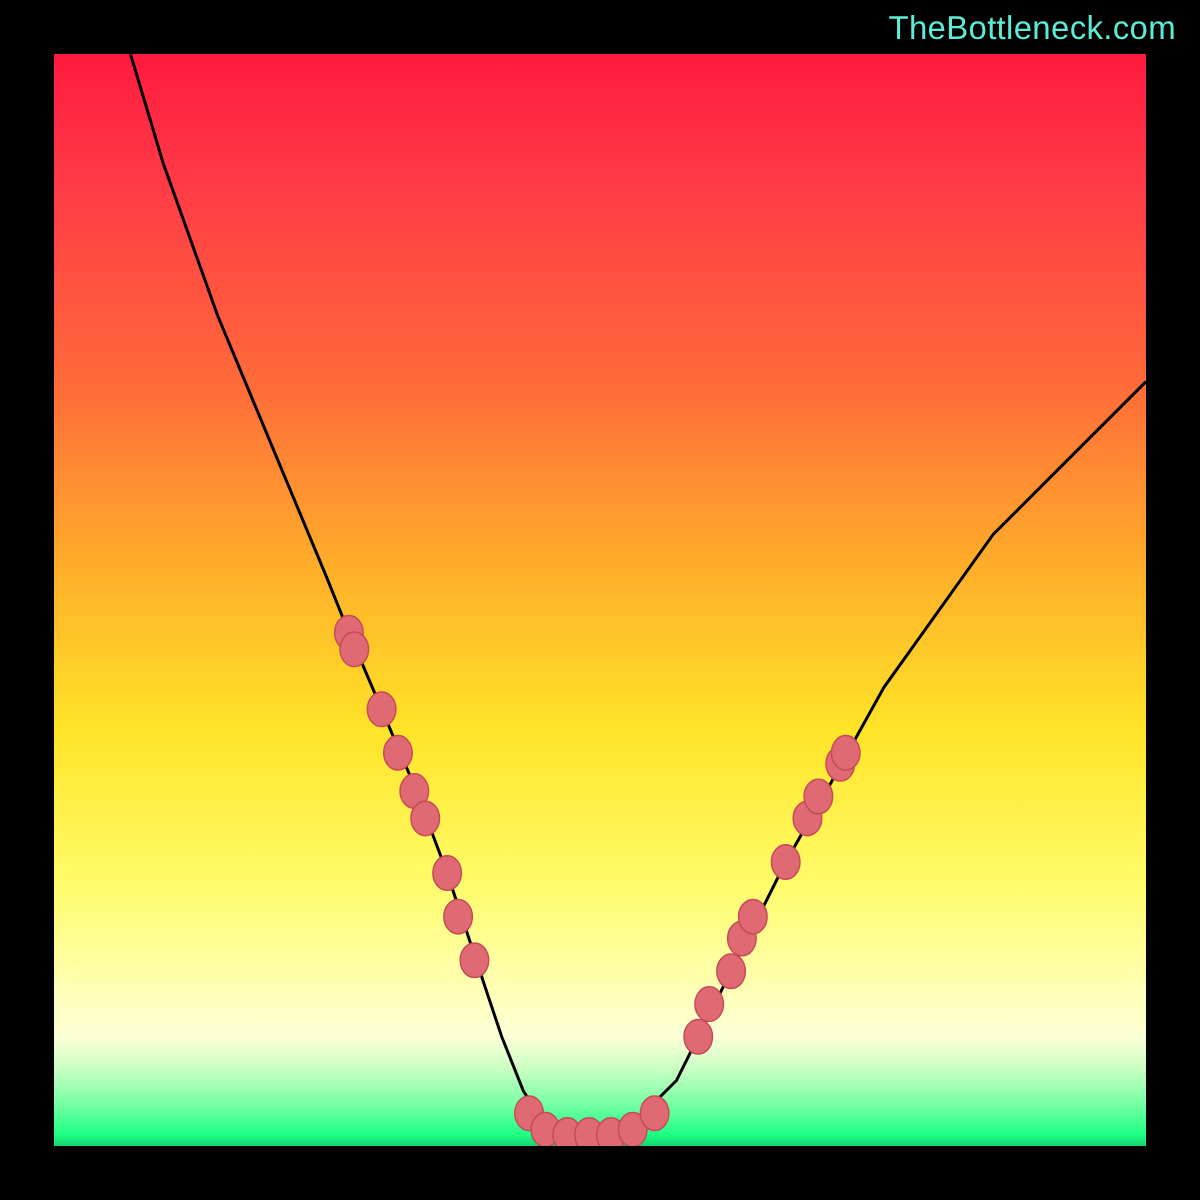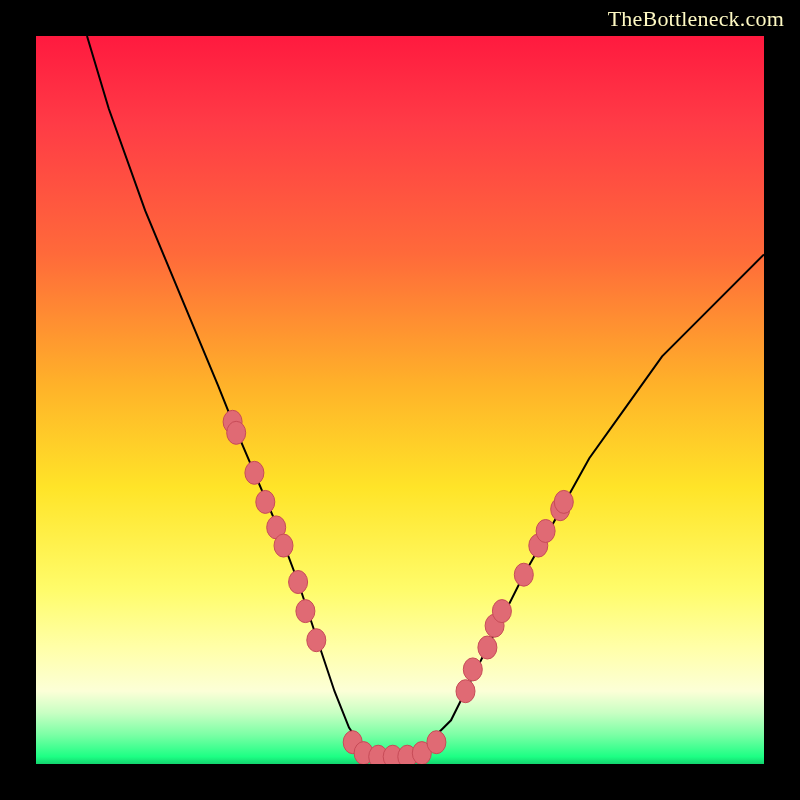--- a/index.html
+++ b/index.html
@@ -39,26 +39,25 @@
       #c8ffc3 93%,
       #7bffa5 96%,
       #1dff84 99%,
       #13d46e 100%
     );
   }
   .watermark {
     position: absolute;
     top: 6px;
     right: 16px;
-    color: #fef9c3;
+    color: #5eead4;
     font-size: 22px;
     font-weight: 500;
     letter-spacing: 0.2px;
     user-select: none;
-    font-family: Liberation Serif, serif;
   }
   svg.curve {
     position: absolute;
     top: 0;
     left: 0;
     width: 728px;
     height: 728px;
   }
 </style>
 </head>

